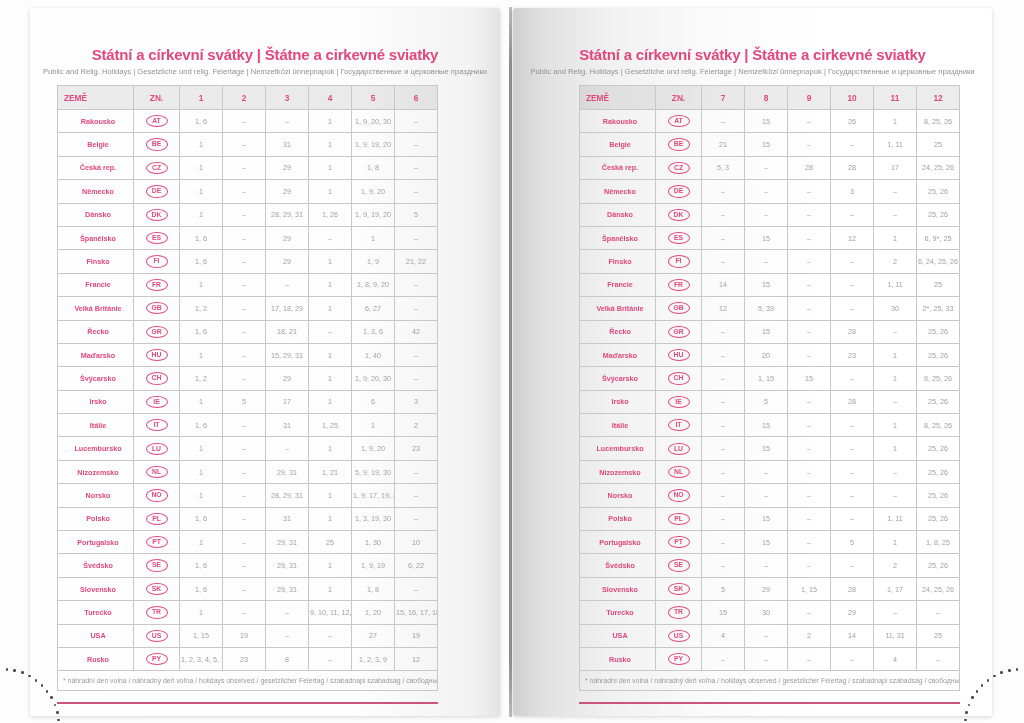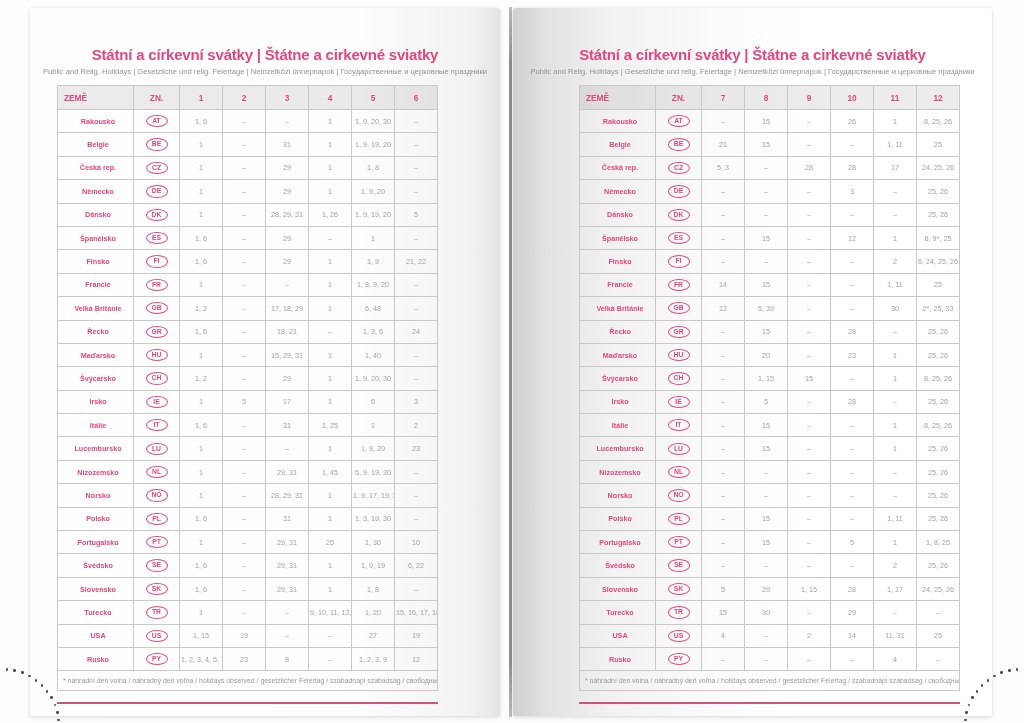--- a/index.html
+++ b/index.html
@@ -143,32 +143,32 @@
             <td>1, 8, 9, 20</td>
             <td>–</td>
           </tr>
           <tr>
             <td class="country-cell" style="color: rgb(226, 71, 126);">Velká Británie</td>
             <td class="badge-cell"><span class="code-badge" style="color: rgb(226, 71, 126); border-color: rgb(226, 71, 126);">GB</span></td>
             <td>1, 2</td>
             <td>–</td>
             <td>17, 18, 29</td>
             <td>1</td>
-            <td>6, 48</td>
+            <td>6, 27</td>
             <td>–</td>
           </tr>
           <tr>
             <td class="country-cell" style="color: rgb(226, 71, 126);">Řecko</td>
             <td class="badge-cell"><span class="code-badge" style="color: rgb(226, 71, 126); border-color: rgb(226, 71, 126);">GR</span></td>
             <td>1, 6</td>
             <td>–</td>
             <td>18, 21</td>
             <td>–</td>
             <td>1, 3, 6</td>
-            <td>24</td>
+            <td>42</td>
           </tr>
           <tr>
             <td class="country-cell" style="color: rgb(226, 71, 126);">Maďarsko</td>
             <td class="badge-cell"><span class="code-badge" style="color: rgb(226, 71, 126); border-color: rgb(226, 71, 126);">HU</span></td>
             <td>1</td>
             <td>–</td>
             <td>15, 29, 31</td>
             <td>1</td>
             <td>1, 40</td>
             <td>–</td>
@@ -212,21 +212,21 @@
             <td>1</td>
             <td>1, 9, 20</td>
             <td>23</td>
           </tr>
           <tr>
             <td class="country-cell" style="color: rgb(226, 71, 126);">Nizozemsko</td>
             <td class="badge-cell"><span class="code-badge" style="color: rgb(226, 71, 126); border-color: rgb(226, 71, 126);">NL</span></td>
             <td>1</td>
             <td>–</td>
             <td>29, 31</td>
-            <td>1, 45</td>
+            <td>1, 21</td>
             <td>5, 9, 19, 30</td>
             <td>–</td>
           </tr>
           <tr>
             <td class="country-cell" style="color: rgb(226, 71, 126);">Norsko</td>
             <td class="badge-cell"><span class="code-badge" style="color: rgb(226, 71, 126); border-color: rgb(226, 71, 126);">NO</span></td>
             <td>1</td>
             <td>–</td>
             <td>28, 29, 31</td>
             <td>1</td>

